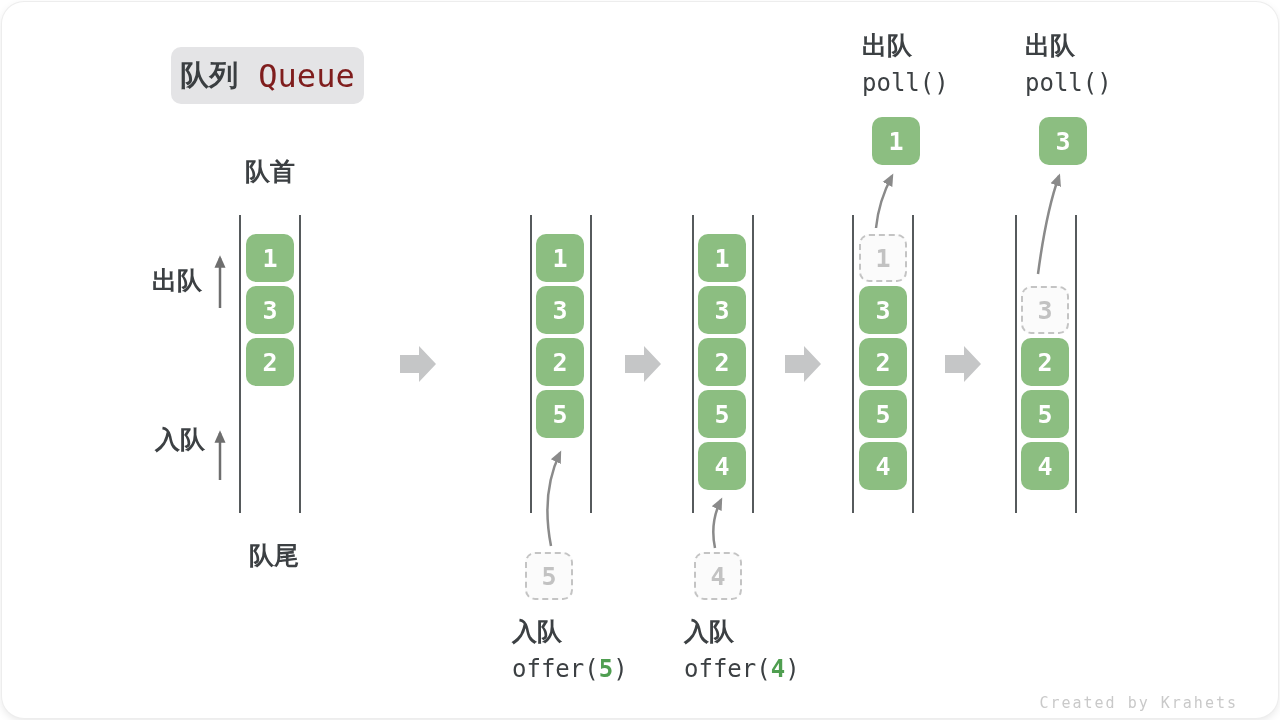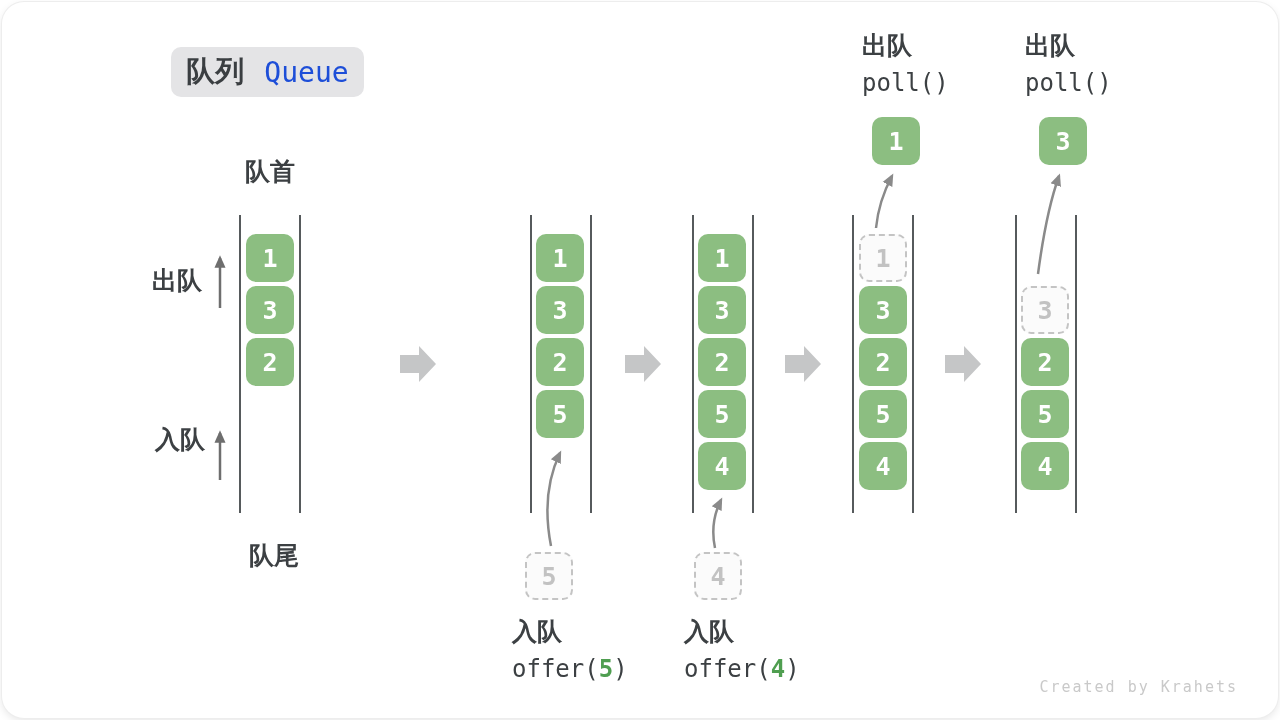--- a/index.html
+++ b/index.html
@@ -6,26 +6,26 @@
   html, body { width: 1280px; height: 720px; background: #fff; font-family: "Liberation Sans", sans-serif; }
   .card {
     position: absolute; left: 2px; top: 2px; width: 1276px; height: 716px;
     background: #ffffff; border-radius: 22px;
     box-shadow: 0 0 0 1px #ededed, 0 3px 8px rgba(0,0,0,0.10);
     overflow: hidden;
   }
   .overlay { position: absolute; left: 0; top: 0; width: 1280px; height: 720px; pointer-events: none; }
 
   .badge {
-    position: absolute; left: 169px; top: 45px; width: 193px; height: 50px;
+    position: absolute; left: 169px; top: 45px; width: 193px; height: 57px;
     background: #e4e4e6; border-radius: 10px;
     display: flex; align-items: center; justify-content: center; gap: 20px;
   }
   .badge .zh { font-size: 29px; font-weight: 700; color: #3a3e41; }
-  .badge .en { font-family: "DejaVu Sans Mono", monospace; font-size: 28px; color: #1d4ed8; }
+  .badge .en { font-family: "DejaVu Sans Mono", monospace; font-size: 32px; color: #7f1d1d; }
 
   .lbl { position: absolute; font-size: 25px; font-weight: 700; color: #3c4043; white-space: nowrap; }
   .lbl.centered { width: 62px; text-align: center; }
 
   .column {
     position: absolute; top: 213px; height: 298px;
     border-left: 2px solid #565a5c; border-right: 2px solid #565a5c;
   }
 
   .cell {
@@ -40,21 +40,21 @@
 
   .op { position: absolute; white-space: nowrap; }
   .op .op-label { font-size: 25px; font-weight: 700; color: #3c4043; }
   .op .op-code {
     margin-top: 7px; font-family: "DejaVu Sans Mono", monospace;
     font-size: 24px; color: #3c4043; font-weight: 500;
   }
   .op .op-code .arg { color: #4f9e50; font-weight: 700; }
 
   .watermark {
-    position: absolute; right: 40px; top: 676px;
+    position: absolute; right: 40px; top: 692px;
     font-family: "DejaVu Sans Mono", monospace; font-size: 15px;
     letter-spacing: 2px; color: #c9c9c9;
   }
 </style>
 </head>
 <body>
 
 <div class="card">
 
   <svg class="overlay" viewBox="0 0 1280 720">

